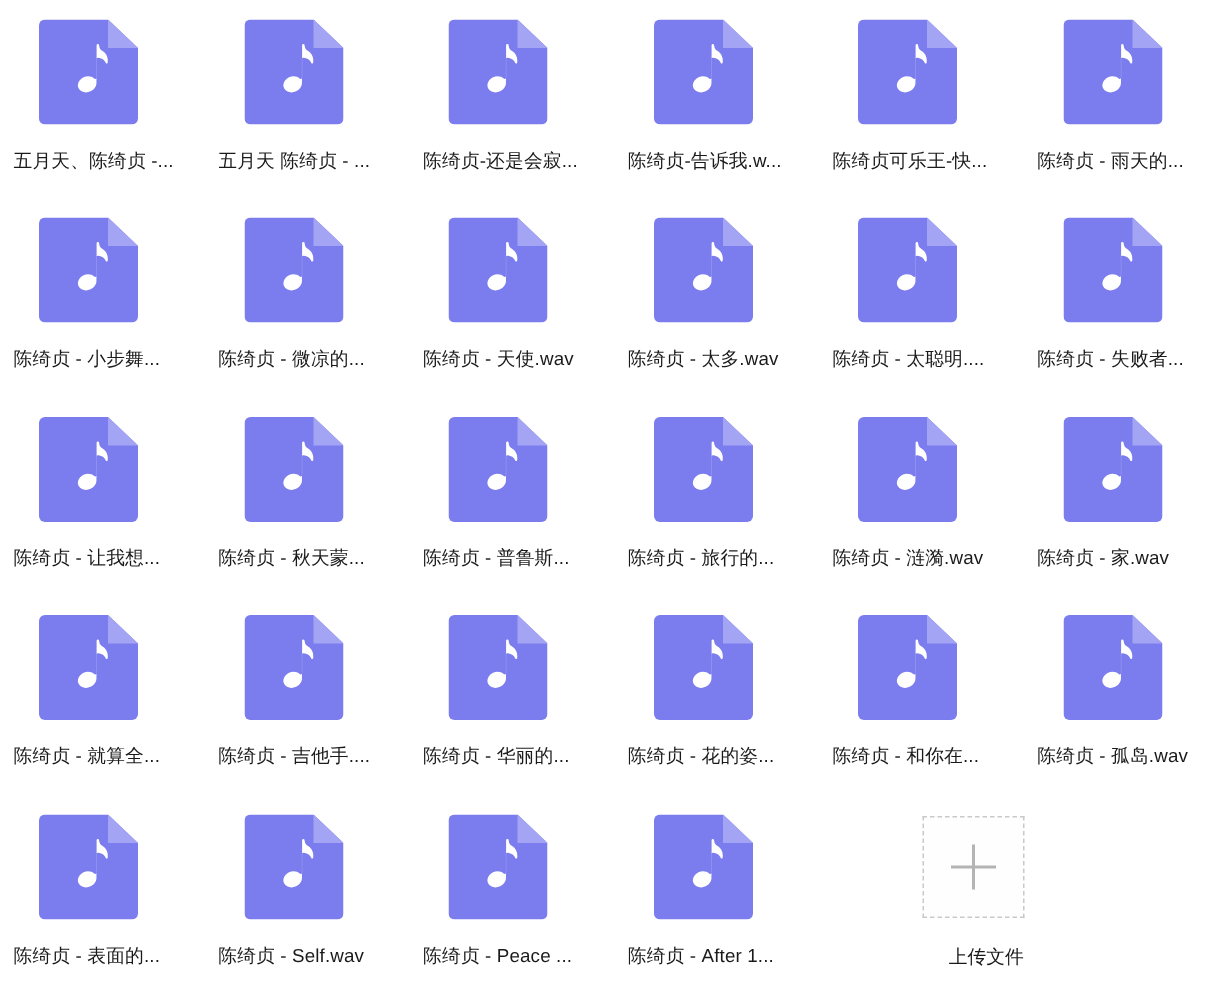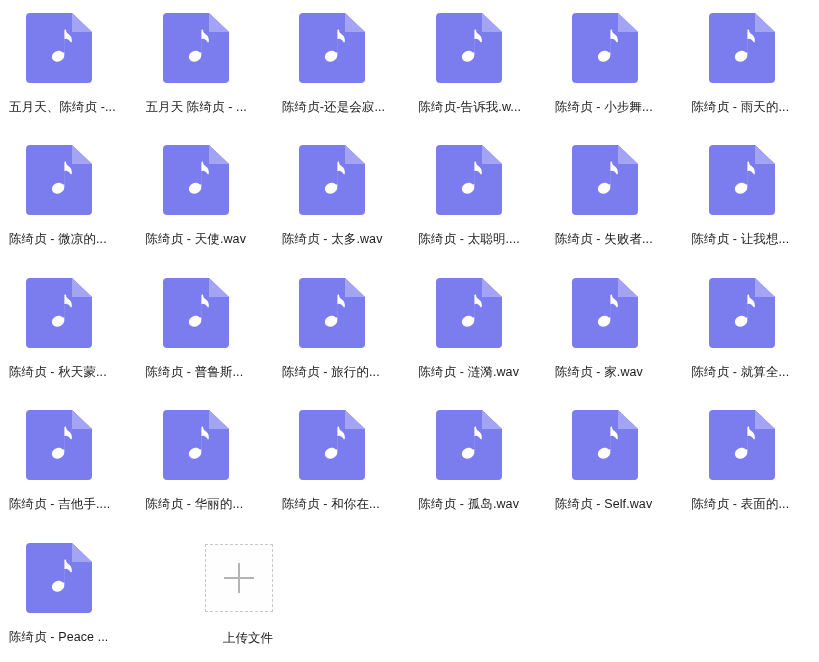--- a/index.html
+++ b/index.html
@@ -155,40 +155,50 @@
       <div class="file-label">陈绮贞-告诉我.w...</div>
     </div>
     <div class="grid-cell">
       <div class="file-icon">
         <svg viewBox="0 0 66 70" xmlns="http://www.w3.org/2000/svg">
           <path d="M0 4 a4 4 0 0 1 4 -4 L46 0 L66 19 L66 66 a4 4 0 0 1 -4 4 L4 70 a4 4 0 0 1 -4 -4 Z" fill="#7b7cee"></path>
           <path d="M46 0 L66 19 L46 19 Z" fill="#a3a4f4"></path>
           <path d="M38.4 17.2 L38.4 38.6 a1 1 0 0 1 -1.6 0.8 c-1.6 -1.6 -4.6 -2.1 -7.1 -0.9 c-3.1 1.5 -4.6 4.8 -3.3 7.4 c1.3 2.6 4.9 3.5 8 2 c2.5 -1.2 4 -3.5 3.9 -5.7 L38.3 25.4 c3.1 0.1 5.4 1.5 6.2 3.6 a0.7 0.7 0 0 0 1.3 -0.2 c0.4 -3.4 -0.7 -6.1 -3.4 -7.8 c-1.5 -0.9 -2.2 -2 -2.3 -3.7 a0.85 0.85 0 0 0 -1.7 -0.1 Z" fill="#ffffff"></path>
         </svg>
       </div>
+      <div class="file-label">陈绮贞可乐王-快...</div>
+    </div>
+    <div class="grid-cell">
+      <div class="file-icon">
+        <svg viewBox="0 0 66 70" xmlns="http://www.w3.org/2000/svg">
+          <path d="M0 4 a4 4 0 0 1 4 -4 L46 0 L66 19 L66 66 a4 4 0 0 1 -4 4 L4 70 a4 4 0 0 1 -4 -4 Z" fill="#7b7cee"></path>
+          <path d="M46 0 L66 19 L46 19 Z" fill="#a3a4f4"></path>
+          <path d="M38.4 17.2 L38.4 38.6 a1 1 0 0 1 -1.6 0.8 c-1.6 -1.6 -4.6 -2.1 -7.1 -0.9 c-3.1 1.5 -4.6 4.8 -3.3 7.4 c1.3 2.6 4.9 3.5 8 2 c2.5 -1.2 4 -3.5 3.9 -5.7 L38.3 25.4 c3.1 0.1 5.4 1.5 6.2 3.6 a0.7 0.7 0 0 0 1.3 -0.2 c0.4 -3.4 -0.7 -6.1 -3.4 -7.8 c-1.5 -0.9 -2.2 -2 -2.3 -3.7 a0.85 0.85 0 0 0 -1.7 -0.1 Z" fill="#ffffff"></path>
+        </svg>
+      </div>
+      <div class="file-label">陈绮贞 - 雨天的...</div>
+    </div>
+    <div class="grid-cell">
+      <div class="file-icon">
+        <svg viewBox="0 0 66 70" xmlns="http://www.w3.org/2000/svg">
+          <path d="M0 4 a4 4 0 0 1 4 -4 L46 0 L66 19 L66 66 a4 4 0 0 1 -4 4 L4 70 a4 4 0 0 1 -4 -4 Z" fill="#7b7cee"></path>
+          <path d="M46 0 L66 19 L46 19 Z" fill="#a3a4f4"></path>
+          <path d="M38.4 17.2 L38.4 38.6 a1 1 0 0 1 -1.6 0.8 c-1.6 -1.6 -4.6 -2.1 -7.1 -0.9 c-3.1 1.5 -4.6 4.8 -3.3 7.4 c1.3 2.6 4.9 3.5 8 2 c2.5 -1.2 4 -3.5 3.9 -5.7 L38.3 25.4 c3.1 0.1 5.4 1.5 6.2 3.6 a0.7 0.7 0 0 0 1.3 -0.2 c0.4 -3.4 -0.7 -6.1 -3.4 -7.8 c-1.5 -0.9 -2.2 -2 -2.3 -3.7 a0.85 0.85 0 0 0 -1.7 -0.1 Z" fill="#ffffff"></path>
+        </svg>
+      </div>
       <div class="file-label">陈绮贞 - 小步舞...</div>
     </div>
     <div class="grid-cell">
       <div class="file-icon">
         <svg viewBox="0 0 66 70" xmlns="http://www.w3.org/2000/svg">
           <path d="M0 4 a4 4 0 0 1 4 -4 L46 0 L66 19 L66 66 a4 4 0 0 1 -4 4 L4 70 a4 4 0 0 1 -4 -4 Z" fill="#7b7cee"></path>
           <path d="M46 0 L66 19 L46 19 Z" fill="#a3a4f4"></path>
           <path d="M38.4 17.2 L38.4 38.6 a1 1 0 0 1 -1.6 0.8 c-1.6 -1.6 -4.6 -2.1 -7.1 -0.9 c-3.1 1.5 -4.6 4.8 -3.3 7.4 c1.3 2.6 4.9 3.5 8 2 c2.5 -1.2 4 -3.5 3.9 -5.7 L38.3 25.4 c3.1 0.1 5.4 1.5 6.2 3.6 a0.7 0.7 0 0 0 1.3 -0.2 c0.4 -3.4 -0.7 -6.1 -3.4 -7.8 c-1.5 -0.9 -2.2 -2 -2.3 -3.7 a0.85 0.85 0 0 0 -1.7 -0.1 Z" fill="#ffffff"></path>
         </svg>
       </div>
-      <div class="file-label">陈绮贞 - 雨天的...</div>
-    </div>
-    <div class="grid-cell">
-      <div class="file-icon">
-        <svg viewBox="0 0 66 70" xmlns="http://www.w3.org/2000/svg">
-          <path d="M0 4 a4 4 0 0 1 4 -4 L46 0 L66 19 L66 66 a4 4 0 0 1 -4 4 L4 70 a4 4 0 0 1 -4 -4 Z" fill="#7b7cee"></path>
-          <path d="M46 0 L66 19 L46 19 Z" fill="#a3a4f4"></path>
-          <path d="M38.4 17.2 L38.4 38.6 a1 1 0 0 1 -1.6 0.8 c-1.6 -1.6 -4.6 -2.1 -7.1 -0.9 c-3.1 1.5 -4.6 4.8 -3.3 7.4 c1.3 2.6 4.9 3.5 8 2 c2.5 -1.2 4 -3.5 3.9 -5.7 L38.3 25.4 c3.1 0.1 5.4 1.5 6.2 3.6 a0.7 0.7 0 0 0 1.3 -0.2 c0.4 -3.4 -0.7 -6.1 -3.4 -7.8 c-1.5 -0.9 -2.2 -2 -2.3 -3.7 a0.85 0.85 0 0 0 -1.7 -0.1 Z" fill="#ffffff"></path>
-        </svg>
-      </div>
       <div class="file-label">陈绮贞 - 微凉的...</div>
     </div>
     <div class="grid-cell">
       <div class="file-icon">
         <svg viewBox="0 0 66 70" xmlns="http://www.w3.org/2000/svg">
           <path d="M0 4 a4 4 0 0 1 4 -4 L46 0 L66 19 L66 66 a4 4 0 0 1 -4 4 L4 70 a4 4 0 0 1 -4 -4 Z" fill="#7b7cee"></path>
           <path d="M46 0 L66 19 L46 19 Z" fill="#a3a4f4"></path>
           <path d="M38.4 17.2 L38.4 38.6 a1 1 0 0 1 -1.6 0.8 c-1.6 -1.6 -4.6 -2.1 -7.1 -0.9 c-3.1 1.5 -4.6 4.8 -3.3 7.4 c1.3 2.6 4.9 3.5 8 2 c2.5 -1.2 4 -3.5 3.9 -5.7 L38.3 25.4 c3.1 0.1 5.4 1.5 6.2 3.6 a0.7 0.7 0 0 0 1.3 -0.2 c0.4 -3.4 -0.7 -6.1 -3.4 -7.8 c-1.5 -0.9 -2.2 -2 -2.3 -3.7 a0.85 0.85 0 0 0 -1.7 -0.1 Z" fill="#ffffff"></path>
         </svg>
       </div>
@@ -315,61 +325,81 @@
       <div class="file-label">陈绮贞 - 华丽的...</div>
     </div>
     <div class="grid-cell">
       <div class="file-icon">
         <svg viewBox="0 0 66 70" xmlns="http://www.w3.org/2000/svg">
           <path d="M0 4 a4 4 0 0 1 4 -4 L46 0 L66 19 L66 66 a4 4 0 0 1 -4 4 L4 70 a4 4 0 0 1 -4 -4 Z" fill="#7b7cee"></path>
           <path d="M46 0 L66 19 L46 19 Z" fill="#a3a4f4"></path>
           <path d="M38.4 17.2 L38.4 38.6 a1 1 0 0 1 -1.6 0.8 c-1.6 -1.6 -4.6 -2.1 -7.1 -0.9 c-3.1 1.5 -4.6 4.8 -3.3 7.4 c1.3 2.6 4.9 3.5 8 2 c2.5 -1.2 4 -3.5 3.9 -5.7 L38.3 25.4 c3.1 0.1 5.4 1.5 6.2 3.6 a0.7 0.7 0 0 0 1.3 -0.2 c0.4 -3.4 -0.7 -6.1 -3.4 -7.8 c-1.5 -0.9 -2.2 -2 -2.3 -3.7 a0.85 0.85 0 0 0 -1.7 -0.1 Z" fill="#ffffff"></path>
         </svg>
       </div>
+      <div class="file-label">陈绮贞 - 花的姿...</div>
+    </div>
+    <div class="grid-cell">
+      <div class="file-icon">
+        <svg viewBox="0 0 66 70" xmlns="http://www.w3.org/2000/svg">
+          <path d="M0 4 a4 4 0 0 1 4 -4 L46 0 L66 19 L66 66 a4 4 0 0 1 -4 4 L4 70 a4 4 0 0 1 -4 -4 Z" fill="#7b7cee"></path>
+          <path d="M46 0 L66 19 L46 19 Z" fill="#a3a4f4"></path>
+          <path d="M38.4 17.2 L38.4 38.6 a1 1 0 0 1 -1.6 0.8 c-1.6 -1.6 -4.6 -2.1 -7.1 -0.9 c-3.1 1.5 -4.6 4.8 -3.3 7.4 c1.3 2.6 4.9 3.5 8 2 c2.5 -1.2 4 -3.5 3.9 -5.7 L38.3 25.4 c3.1 0.1 5.4 1.5 6.2 3.6 a0.7 0.7 0 0 0 1.3 -0.2 c0.4 -3.4 -0.7 -6.1 -3.4 -7.8 c-1.5 -0.9 -2.2 -2 -2.3 -3.7 a0.85 0.85 0 0 0 -1.7 -0.1 Z" fill="#ffffff"></path>
+        </svg>
+      </div>
       <div class="file-label">陈绮贞 - 和你在...</div>
     </div>
     <div class="grid-cell">
       <div class="file-icon">
         <svg viewBox="0 0 66 70" xmlns="http://www.w3.org/2000/svg">
           <path d="M0 4 a4 4 0 0 1 4 -4 L46 0 L66 19 L66 66 a4 4 0 0 1 -4 4 L4 70 a4 4 0 0 1 -4 -4 Z" fill="#7b7cee"></path>
           <path d="M46 0 L66 19 L46 19 Z" fill="#a3a4f4"></path>
           <path d="M38.4 17.2 L38.4 38.6 a1 1 0 0 1 -1.6 0.8 c-1.6 -1.6 -4.6 -2.1 -7.1 -0.9 c-3.1 1.5 -4.6 4.8 -3.3 7.4 c1.3 2.6 4.9 3.5 8 2 c2.5 -1.2 4 -3.5 3.9 -5.7 L38.3 25.4 c3.1 0.1 5.4 1.5 6.2 3.6 a0.7 0.7 0 0 0 1.3 -0.2 c0.4 -3.4 -0.7 -6.1 -3.4 -7.8 c-1.5 -0.9 -2.2 -2 -2.3 -3.7 a0.85 0.85 0 0 0 -1.7 -0.1 Z" fill="#ffffff"></path>
         </svg>
       </div>
       <div class="file-label">陈绮贞 - 孤岛.wav</div>
     </div>
     <div class="grid-cell">
       <div class="file-icon">
         <svg viewBox="0 0 66 70" xmlns="http://www.w3.org/2000/svg">
           <path d="M0 4 a4 4 0 0 1 4 -4 L46 0 L66 19 L66 66 a4 4 0 0 1 -4 4 L4 70 a4 4 0 0 1 -4 -4 Z" fill="#7b7cee"></path>
           <path d="M46 0 L66 19 L46 19 Z" fill="#a3a4f4"></path>
           <path d="M38.4 17.2 L38.4 38.6 a1 1 0 0 1 -1.6 0.8 c-1.6 -1.6 -4.6 -2.1 -7.1 -0.9 c-3.1 1.5 -4.6 4.8 -3.3 7.4 c1.3 2.6 4.9 3.5 8 2 c2.5 -1.2 4 -3.5 3.9 -5.7 L38.3 25.4 c3.1 0.1 5.4 1.5 6.2 3.6 a0.7 0.7 0 0 0 1.3 -0.2 c0.4 -3.4 -0.7 -6.1 -3.4 -7.8 c-1.5 -0.9 -2.2 -2 -2.3 -3.7 a0.85 0.85 0 0 0 -1.7 -0.1 Z" fill="#ffffff"></path>
         </svg>
       </div>
+      <div class="file-label">陈绮贞 - 表面的...</div>
+    </div>
+    <div class="grid-cell">
+      <div class="file-icon">
+        <svg viewBox="0 0 66 70" xmlns="http://www.w3.org/2000/svg">
+          <path d="M0 4 a4 4 0 0 1 4 -4 L46 0 L66 19 L66 66 a4 4 0 0 1 -4 4 L4 70 a4 4 0 0 1 -4 -4 Z" fill="#7b7cee"></path>
+          <path d="M46 0 L66 19 L46 19 Z" fill="#a3a4f4"></path>
+          <path d="M38.4 17.2 L38.4 38.6 a1 1 0 0 1 -1.6 0.8 c-1.6 -1.6 -4.6 -2.1 -7.1 -0.9 c-3.1 1.5 -4.6 4.8 -3.3 7.4 c1.3 2.6 4.9 3.5 8 2 c2.5 -1.2 4 -3.5 3.9 -5.7 L38.3 25.4 c3.1 0.1 5.4 1.5 6.2 3.6 a0.7 0.7 0 0 0 1.3 -0.2 c0.4 -3.4 -0.7 -6.1 -3.4 -7.8 c-1.5 -0.9 -2.2 -2 -2.3 -3.7 a0.85 0.85 0 0 0 -1.7 -0.1 Z" fill="#ffffff"></path>
+        </svg>
+      </div>
       <div class="file-label">陈绮贞 - Self.wav</div>
     </div>
     <div class="grid-cell">
       <div class="file-icon">
         <svg viewBox="0 0 66 70" xmlns="http://www.w3.org/2000/svg">
           <path d="M0 4 a4 4 0 0 1 4 -4 L46 0 L66 19 L66 66 a4 4 0 0 1 -4 4 L4 70 a4 4 0 0 1 -4 -4 Z" fill="#7b7cee"></path>
           <path d="M46 0 L66 19 L46 19 Z" fill="#a3a4f4"></path>
           <path d="M38.4 17.2 L38.4 38.6 a1 1 0 0 1 -1.6 0.8 c-1.6 -1.6 -4.6 -2.1 -7.1 -0.9 c-3.1 1.5 -4.6 4.8 -3.3 7.4 c1.3 2.6 4.9 3.5 8 2 c2.5 -1.2 4 -3.5 3.9 -5.7 L38.3 25.4 c3.1 0.1 5.4 1.5 6.2 3.6 a0.7 0.7 0 0 0 1.3 -0.2 c0.4 -3.4 -0.7 -6.1 -3.4 -7.8 c-1.5 -0.9 -2.2 -2 -2.3 -3.7 a0.85 0.85 0 0 0 -1.7 -0.1 Z" fill="#ffffff"></path>
         </svg>
       </div>
-      <div class="file-label">陈绮贞 - 表面的...</div>
-    </div>
-    <div class="grid-cell">
-      <div class="file-icon">
-        <svg viewBox="0 0 66 70" xmlns="http://www.w3.org/2000/svg">
-          <path d="M0 4 a4 4 0 0 1 4 -4 L46 0 L66 19 L66 66 a4 4 0 0 1 -4 4 L4 70 a4 4 0 0 1 -4 -4 Z" fill="#7b7cee"></path>
-          <path d="M46 0 L66 19 L46 19 Z" fill="#a3a4f4"></path>
-          <path d="M38.4 17.2 L38.4 38.6 a1 1 0 0 1 -1.6 0.8 c-1.6 -1.6 -4.6 -2.1 -7.1 -0.9 c-3.1 1.5 -4.6 4.8 -3.3 7.4 c1.3 2.6 4.9 3.5 8 2 c2.5 -1.2 4 -3.5 3.9 -5.7 L38.3 25.4 c3.1 0.1 5.4 1.5 6.2 3.6 a0.7 0.7 0 0 0 1.3 -0.2 c0.4 -3.4 -0.7 -6.1 -3.4 -7.8 c-1.5 -0.9 -2.2 -2 -2.3 -3.7 a0.85 0.85 0 0 0 -1.7 -0.1 Z" fill="#ffffff"></path>
-        </svg>
-      </div>
       <div class="file-label">陈绮贞 - Peace ...</div>
+    </div>
+    <div class="grid-cell">
+      <div class="file-icon">
+        <svg viewBox="0 0 66 70" xmlns="http://www.w3.org/2000/svg">
+          <path d="M0 4 a4 4 0 0 1 4 -4 L46 0 L66 19 L66 66 a4 4 0 0 1 -4 4 L4 70 a4 4 0 0 1 -4 -4 Z" fill="#7b7cee"></path>
+          <path d="M46 0 L66 19 L46 19 Z" fill="#a3a4f4"></path>
+          <path d="M38.4 17.2 L38.4 38.6 a1 1 0 0 1 -1.6 0.8 c-1.6 -1.6 -4.6 -2.1 -7.1 -0.9 c-3.1 1.5 -4.6 4.8 -3.3 7.4 c1.3 2.6 4.9 3.5 8 2 c2.5 -1.2 4 -3.5 3.9 -5.7 L38.3 25.4 c3.1 0.1 5.4 1.5 6.2 3.6 a0.7 0.7 0 0 0 1.3 -0.2 c0.4 -3.4 -0.7 -6.1 -3.4 -7.8 c-1.5 -0.9 -2.2 -2 -2.3 -3.7 a0.85 0.85 0 0 0 -1.7 -0.1 Z" fill="#ffffff"></path>
+        </svg>
+      </div>
+      <div class="file-label">陈绮贞 - After 1...</div>
     </div>
     <div class="grid-cell upload-cell">
       <div class="upload-box">
         <div class="plus-icon"></div>
       </div>
       <div class="upload-label">上传文件</div>
     </div>
   </div>
 
 </body></html>

